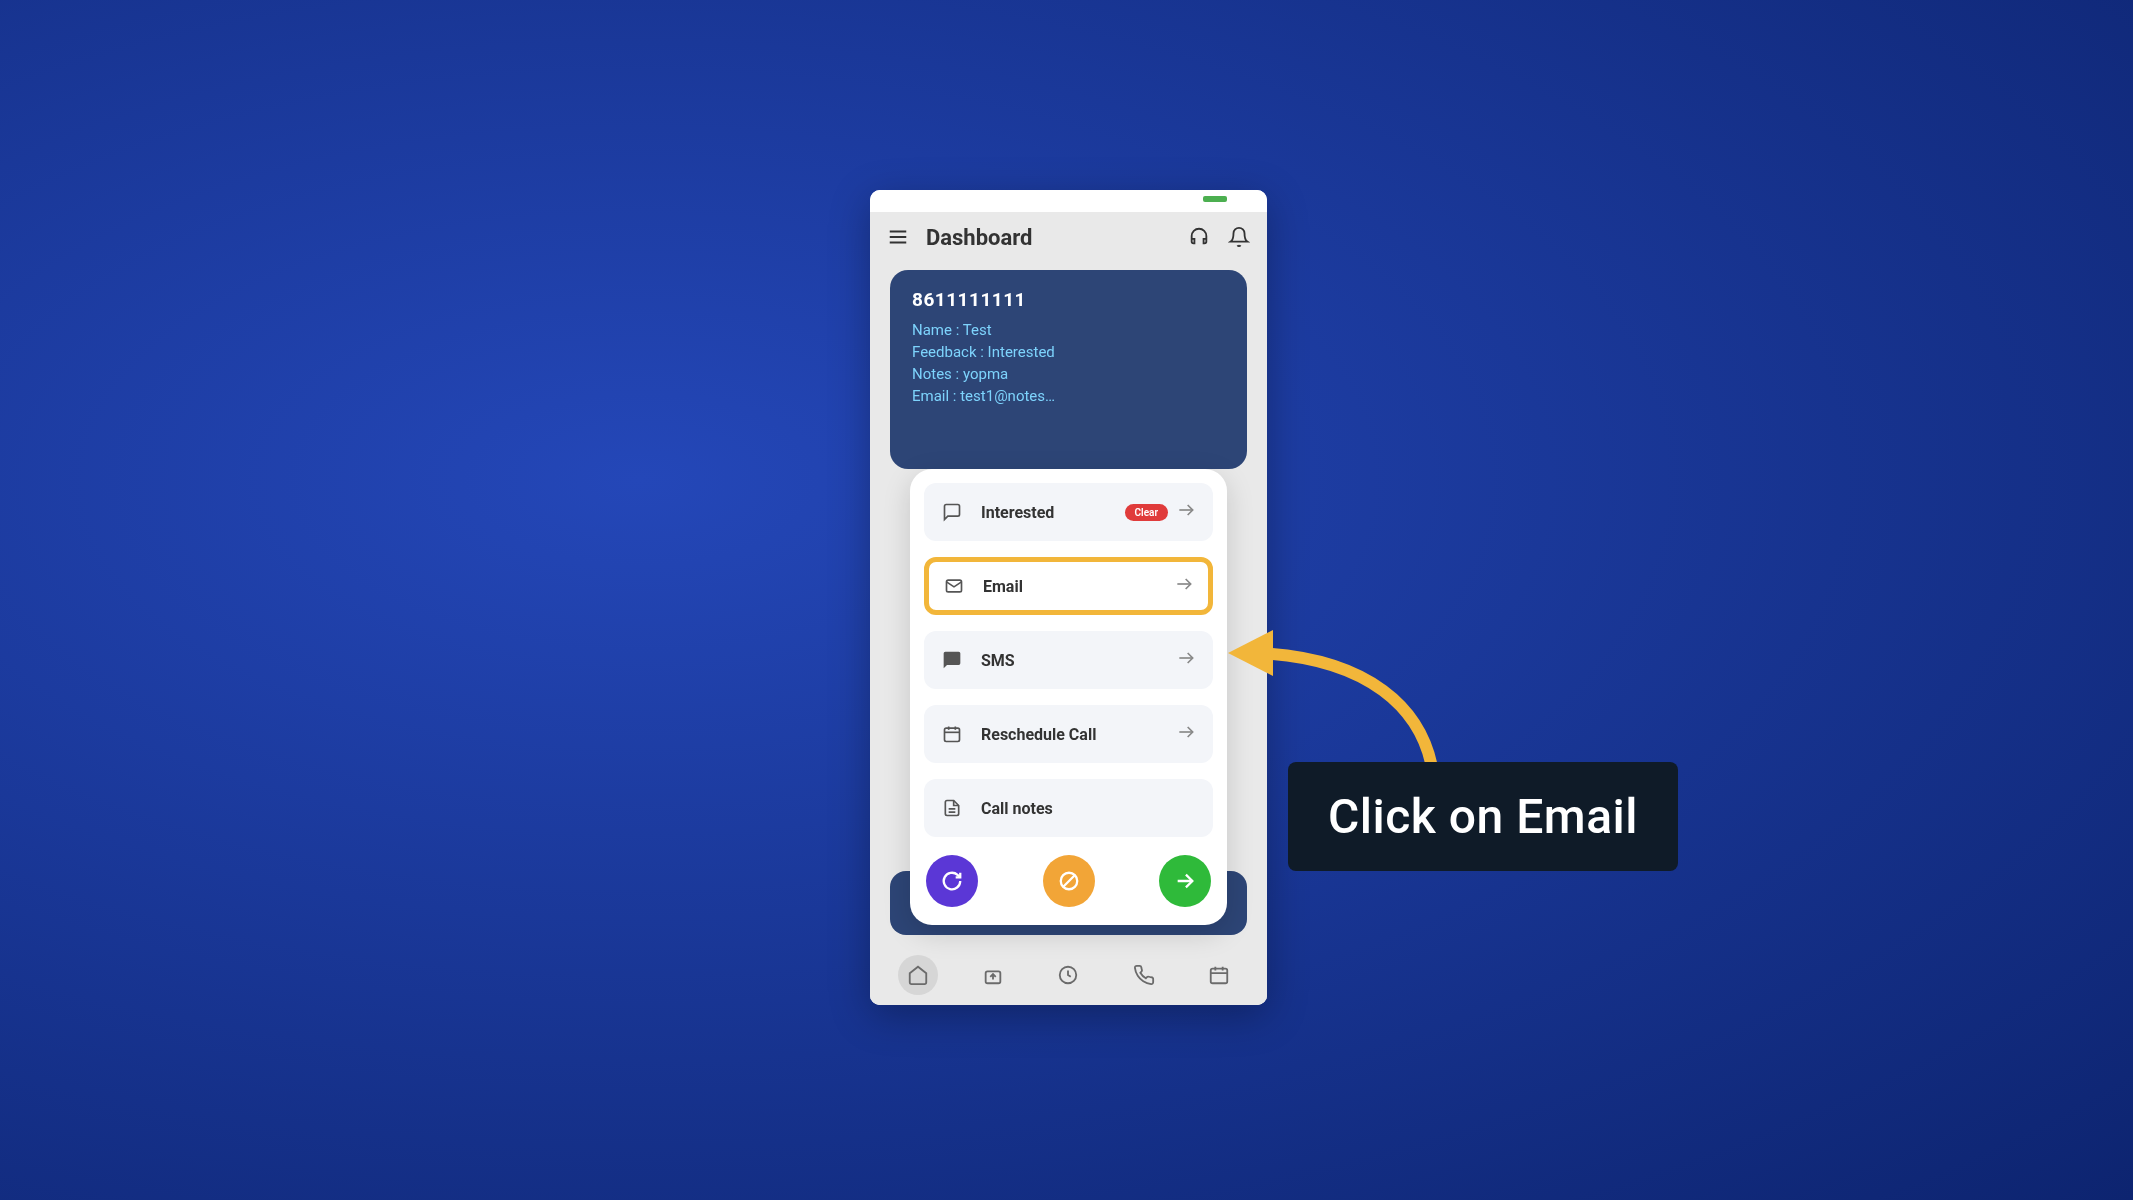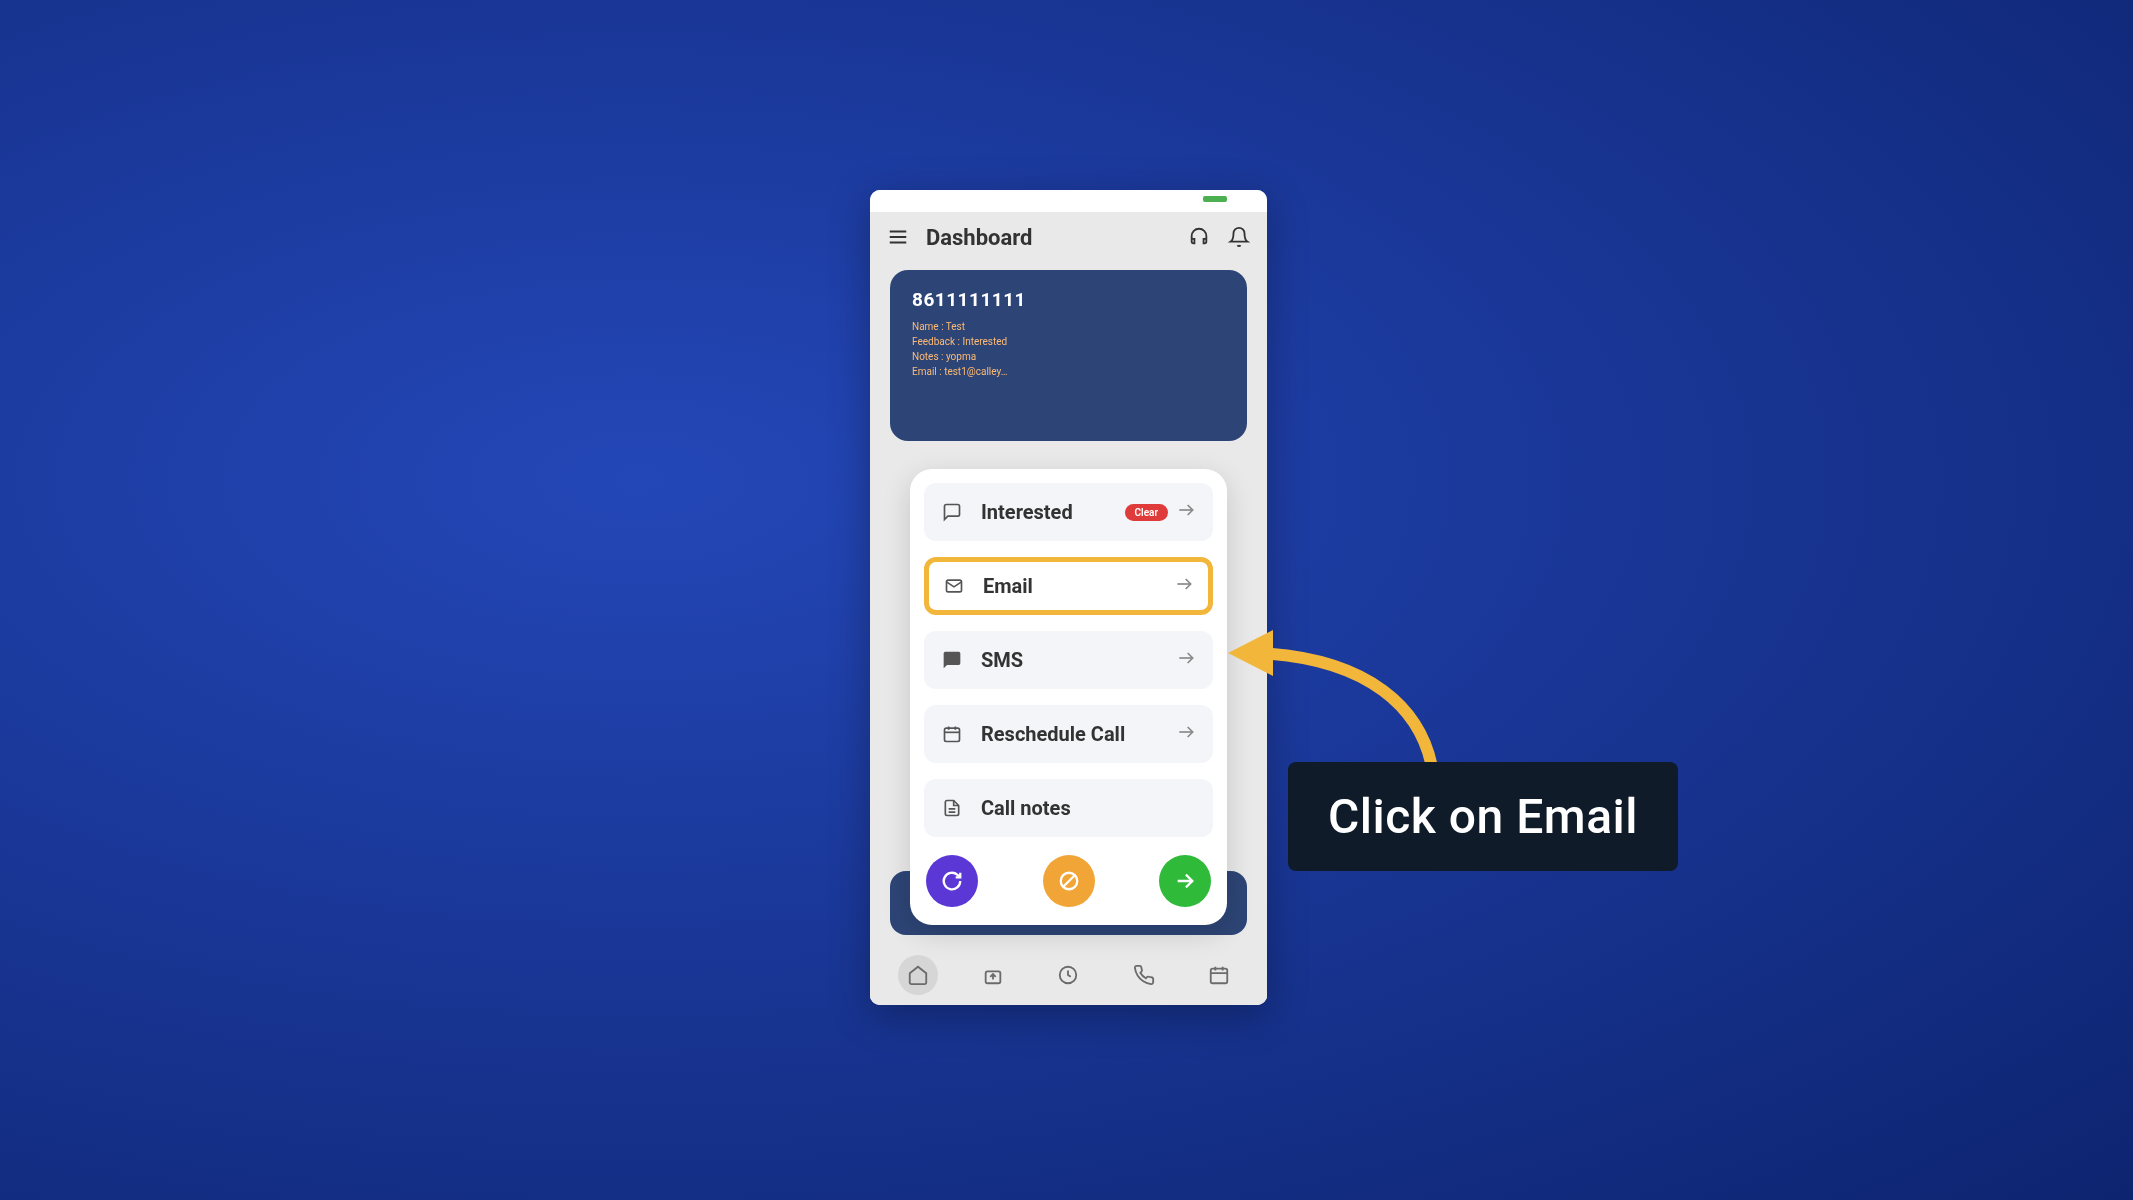--- a/index.html
+++ b/index.html
@@ -57,21 +57,21 @@
 
   
   .contact-card {
     margin: 8px 20px 0;
     background: #2d4576;
     border-radius: 18px;
     padding: 18px 22px 60px;
     color: #d6dbe8;
   }
   .contact-card .phone-number { color: #fff; font-weight: 700; font-size: 19px; margin-bottom: 10px; letter-spacing: 0.5px;}
-  .contact-card .row { font-size: 10px; margin-bottom: 4px; color: #fdba74; }
+  .contact-card .row { font-size: 15px; margin-bottom: 4px; color: #7dd3fc; }
 
   
   .bottom-nav {
     position: absolute;
     bottom: 0; left: 0; right: 0;
     height: 60px;
     background: #e9e9e9;
     display: flex;
     align-items: center;
     justify-content: space-around;
@@ -102,21 +102,21 @@
     height: 58px;
     display: flex;
     align-items: center;
     padding: 0 14px;
     margin-bottom: 16px;
     border: 3px solid transparent;
   }
   .option:last-of-type { margin-bottom: 0; }
   .option .opt-icon { width: 22px; height: 22px; color: #555; margin-right: 18px; display:flex; align-items:center; justify-content:center; }
   .option .opt-icon svg { width: 20px; height: 20px; }
-  .option .opt-label { font-weight: 700; color: #333; font-size: 20px; flex: 1; }
+  .option .opt-label { font-weight: 700; color: #333; font-size: 16px; flex: 1; }
   .option .arrow { color: #888; }
   .option .arrow svg { width: 20px; height: 20px; }
   .badge {
     background: #e03b3b;
     color: #fff;
     font-size: 10px;
     padding: 3px 10px;
     border-radius: 999px;
     margin-right: 8px;
     font-weight: 600;
@@ -207,21 +207,21 @@
             <path d="M13.7 21a2 2 0 0 1-3.4 0"></path>
           </svg>
       </div>
     </div>
 
     <div class="contact-card">
       <div class="phone-number">8611111111</div>
       <div class="row">Name : Test</div>
       <div class="row">Feedback : Interested</div>
       <div class="row">Notes : yopma</div>
-      <div class="row">Email : test1@calley…</div>
+      <div class="row">Email : test1@notes…</div>
     </div>
 
     <div class="behind-bar"></div>
 
     <div class="bottom-nav">
       <div class="nav-item active">
         <svg viewBox="0 0 24 24" fill="none" stroke="currentColor" stroke-width="2">
             <path d="M3 10l9-7 9 7v10a2 2 0 0 1-2 2H5a2 2 0 0 1-2-2z"></path>
           </svg>
       </div>

